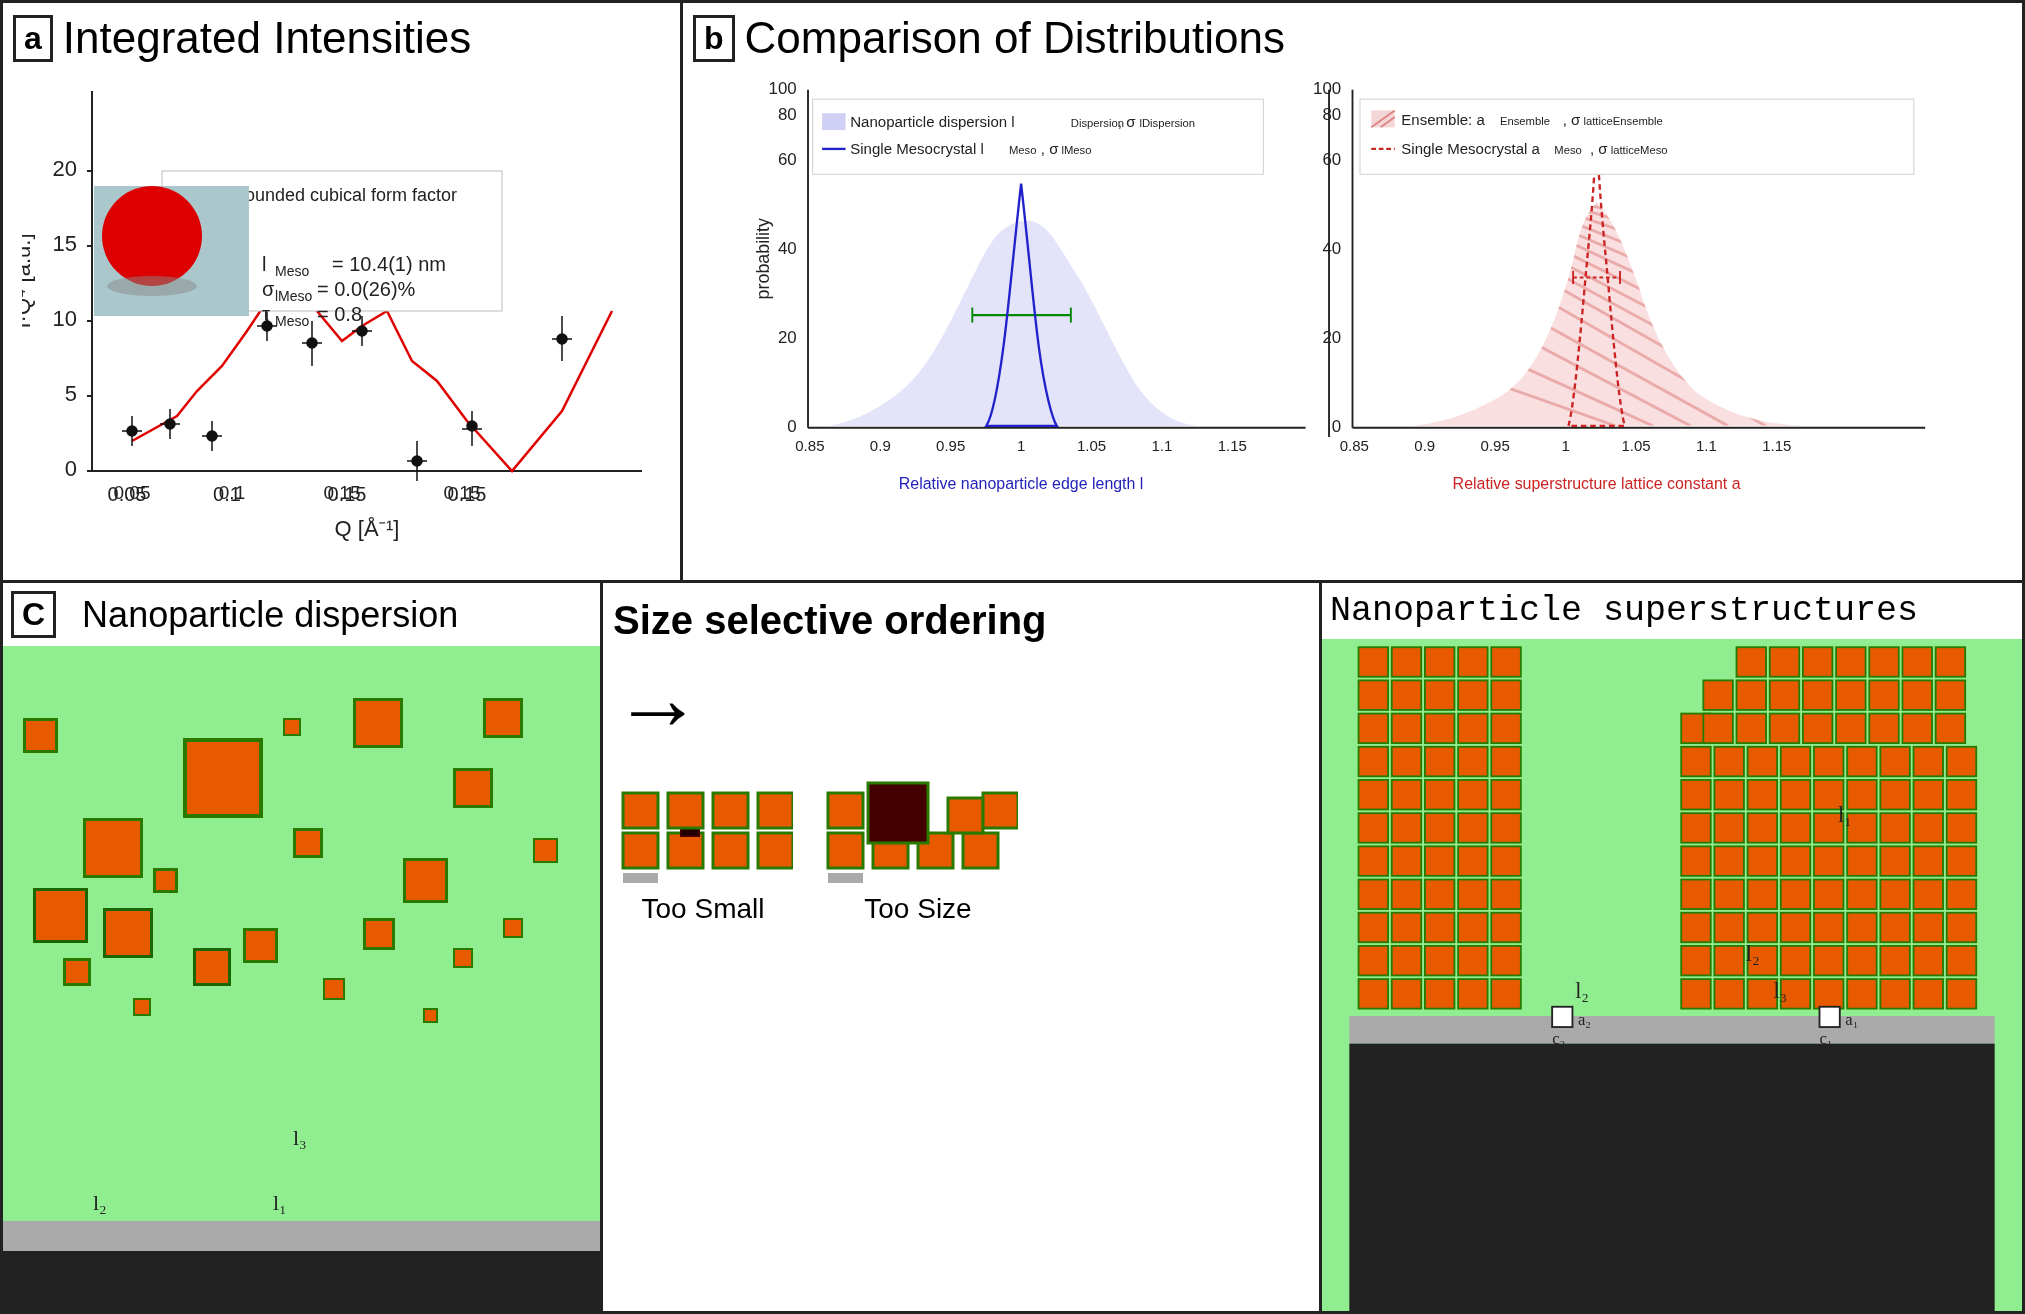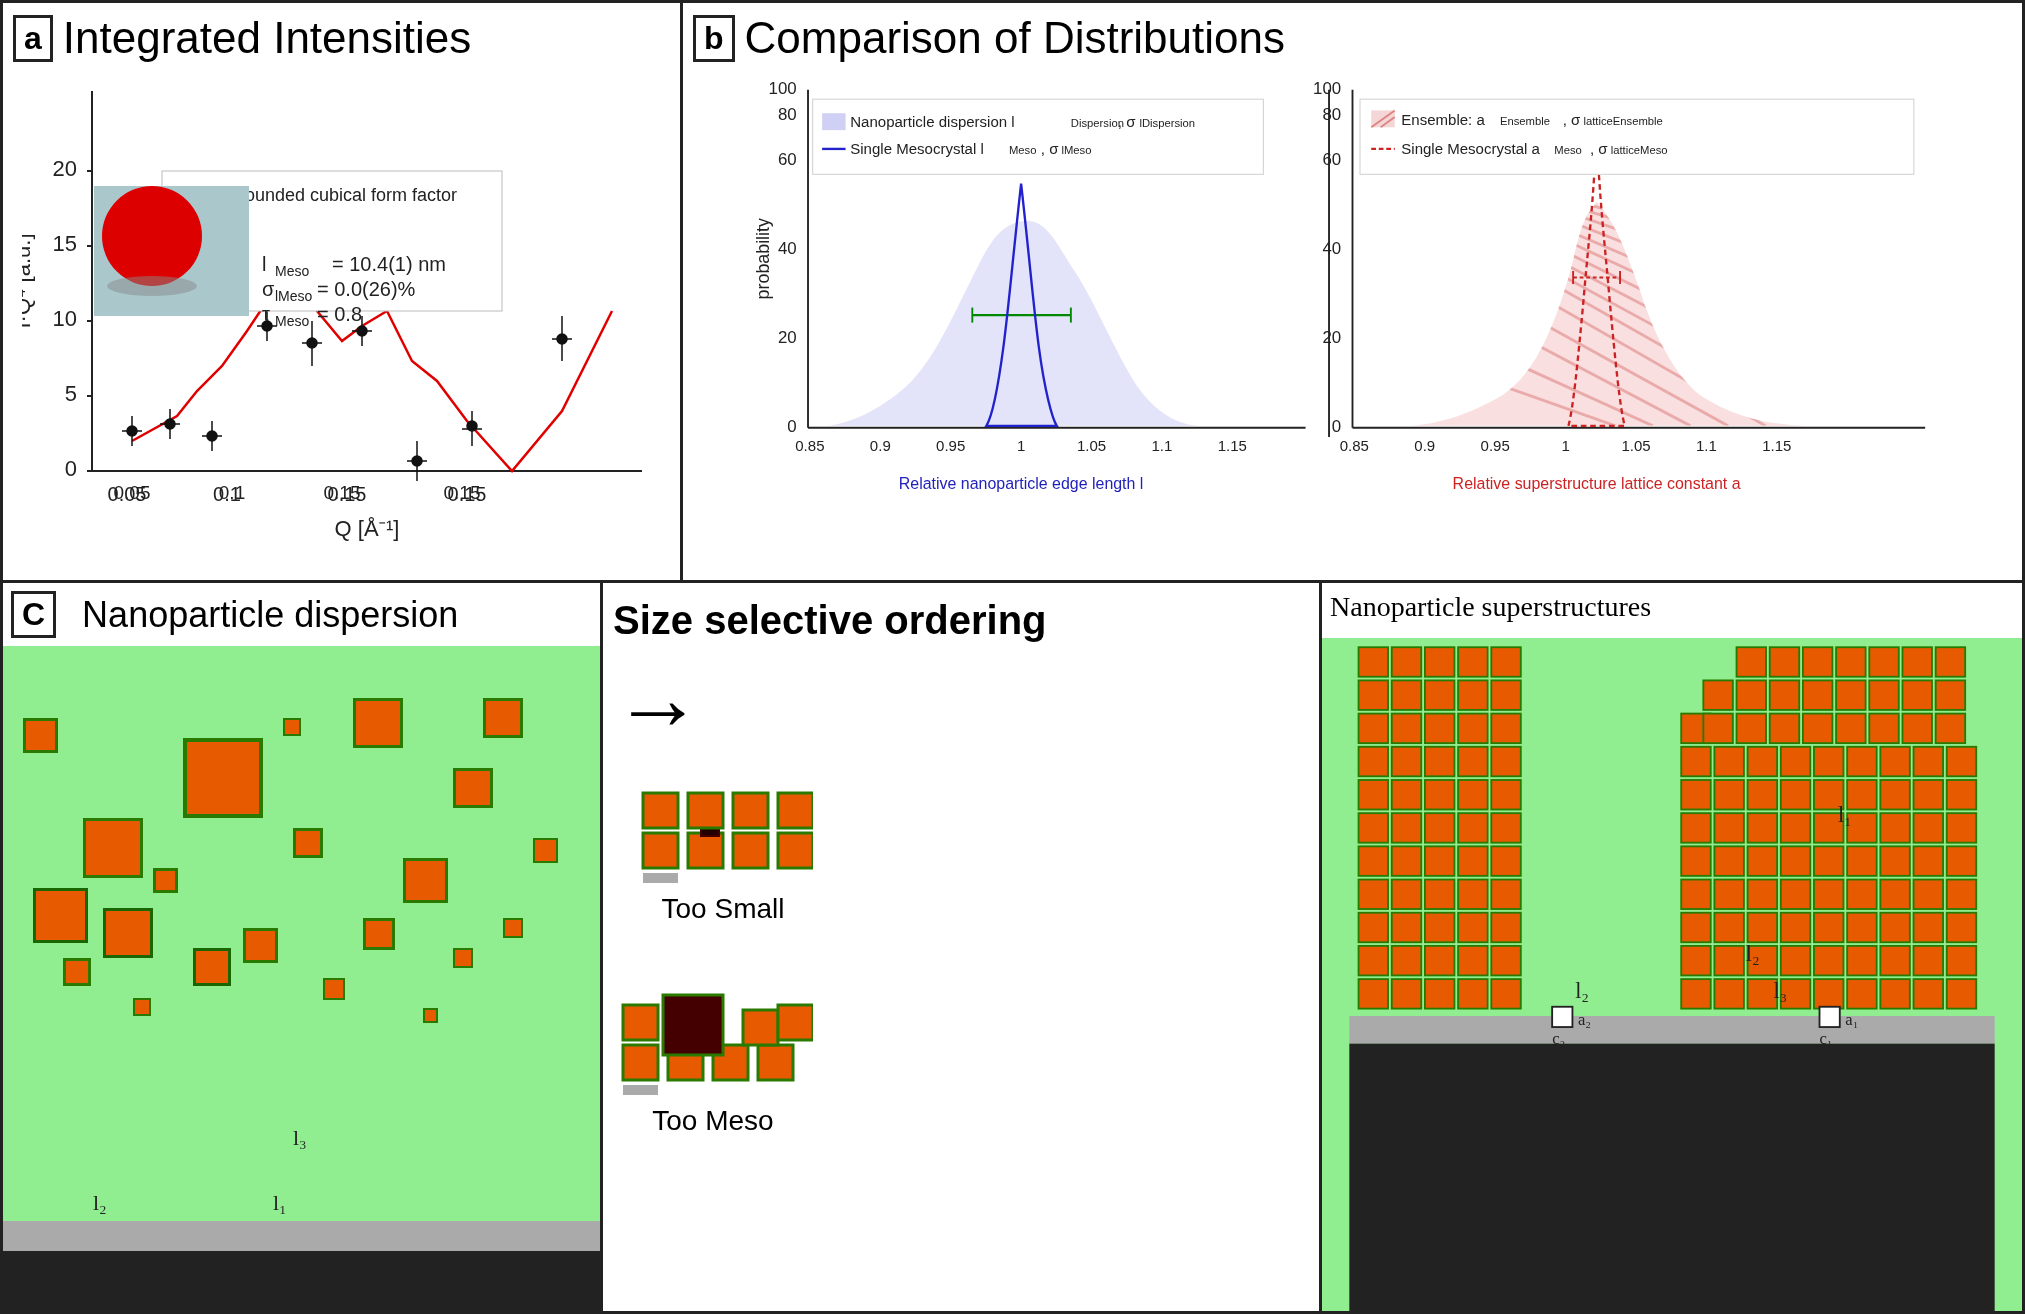--- a/index.html
+++ b/index.html
@@ -144,22 +144,22 @@
       height: 60px;
       background: #222;
     }
     .nano-particle {
       position: absolute;
       background: #e85a00;
       border: 3px solid #2a7a00;
     }
     .sso-categories {
       display: flex;
-      flex-direction: column;
-      gap: 45px;
+      flex-direction: row;
+      gap: 25px;
       margin-top: 5px;
       align-items: flex-end;
     }
     .sso-category {
       display: flex;
       flex-direction: column;
       align-items: center;
       gap: 5px;
     }
     .sso-cat-label {
@@ -485,28 +485,28 @@
 
             <rect x="100" y="75" width="35" height="35" fill="#e85a00" stroke="#2a7a00" stroke-width="3"></rect>
             <rect x="145" y="75" width="35" height="35" fill="#e85a00" stroke="#2a7a00" stroke-width="3"></rect>
 
             <rect x="50" y="25" width="60" height="60" fill="#440000" stroke="#2a7a00" stroke-width="3"></rect>
             <rect x="10" y="35" width="35" height="35" fill="#e85a00" stroke="#2a7a00" stroke-width="3"></rect>
             <rect x="130" y="40" width="35" height="35" fill="#e85a00" stroke="#2a7a00" stroke-width="3"></rect>
             <rect x="165" y="35" width="35" height="35" fill="#e85a00" stroke="#2a7a00" stroke-width="3"></rect>
             <rect x="10" y="115" width="35" height="10" fill="#aaa"></rect>
           </svg>
-          <span class="sso-cat-label">Too Meso</span>
+          <span class="sso-cat-label">Too Size</span>
         </div>
       </div>
     </div>
 
     <div class="panel-right">
       <div class="panel-right-header">
-        <span style="font-size:28px;font-family:Liberation Serif, serif;">Nanoparticle superstructures</span>
+        <span style="font-size:35px;font-family:Liberation Mono, monospace;">Nanoparticle superstructures</span>
       </div>
       <div class="super-scene">
         
         <svg width="100%" height="100%" viewBox="0 0 700 730">
 
           <rect width="700" height="730" fill="#90ee90"></rect>
 
           <g id="left-crystal">
 
             <rect x="10" y="10" width="32" height="32" fill="#e85a00" stroke="#2a7a00" stroke-width="2"></rect>

